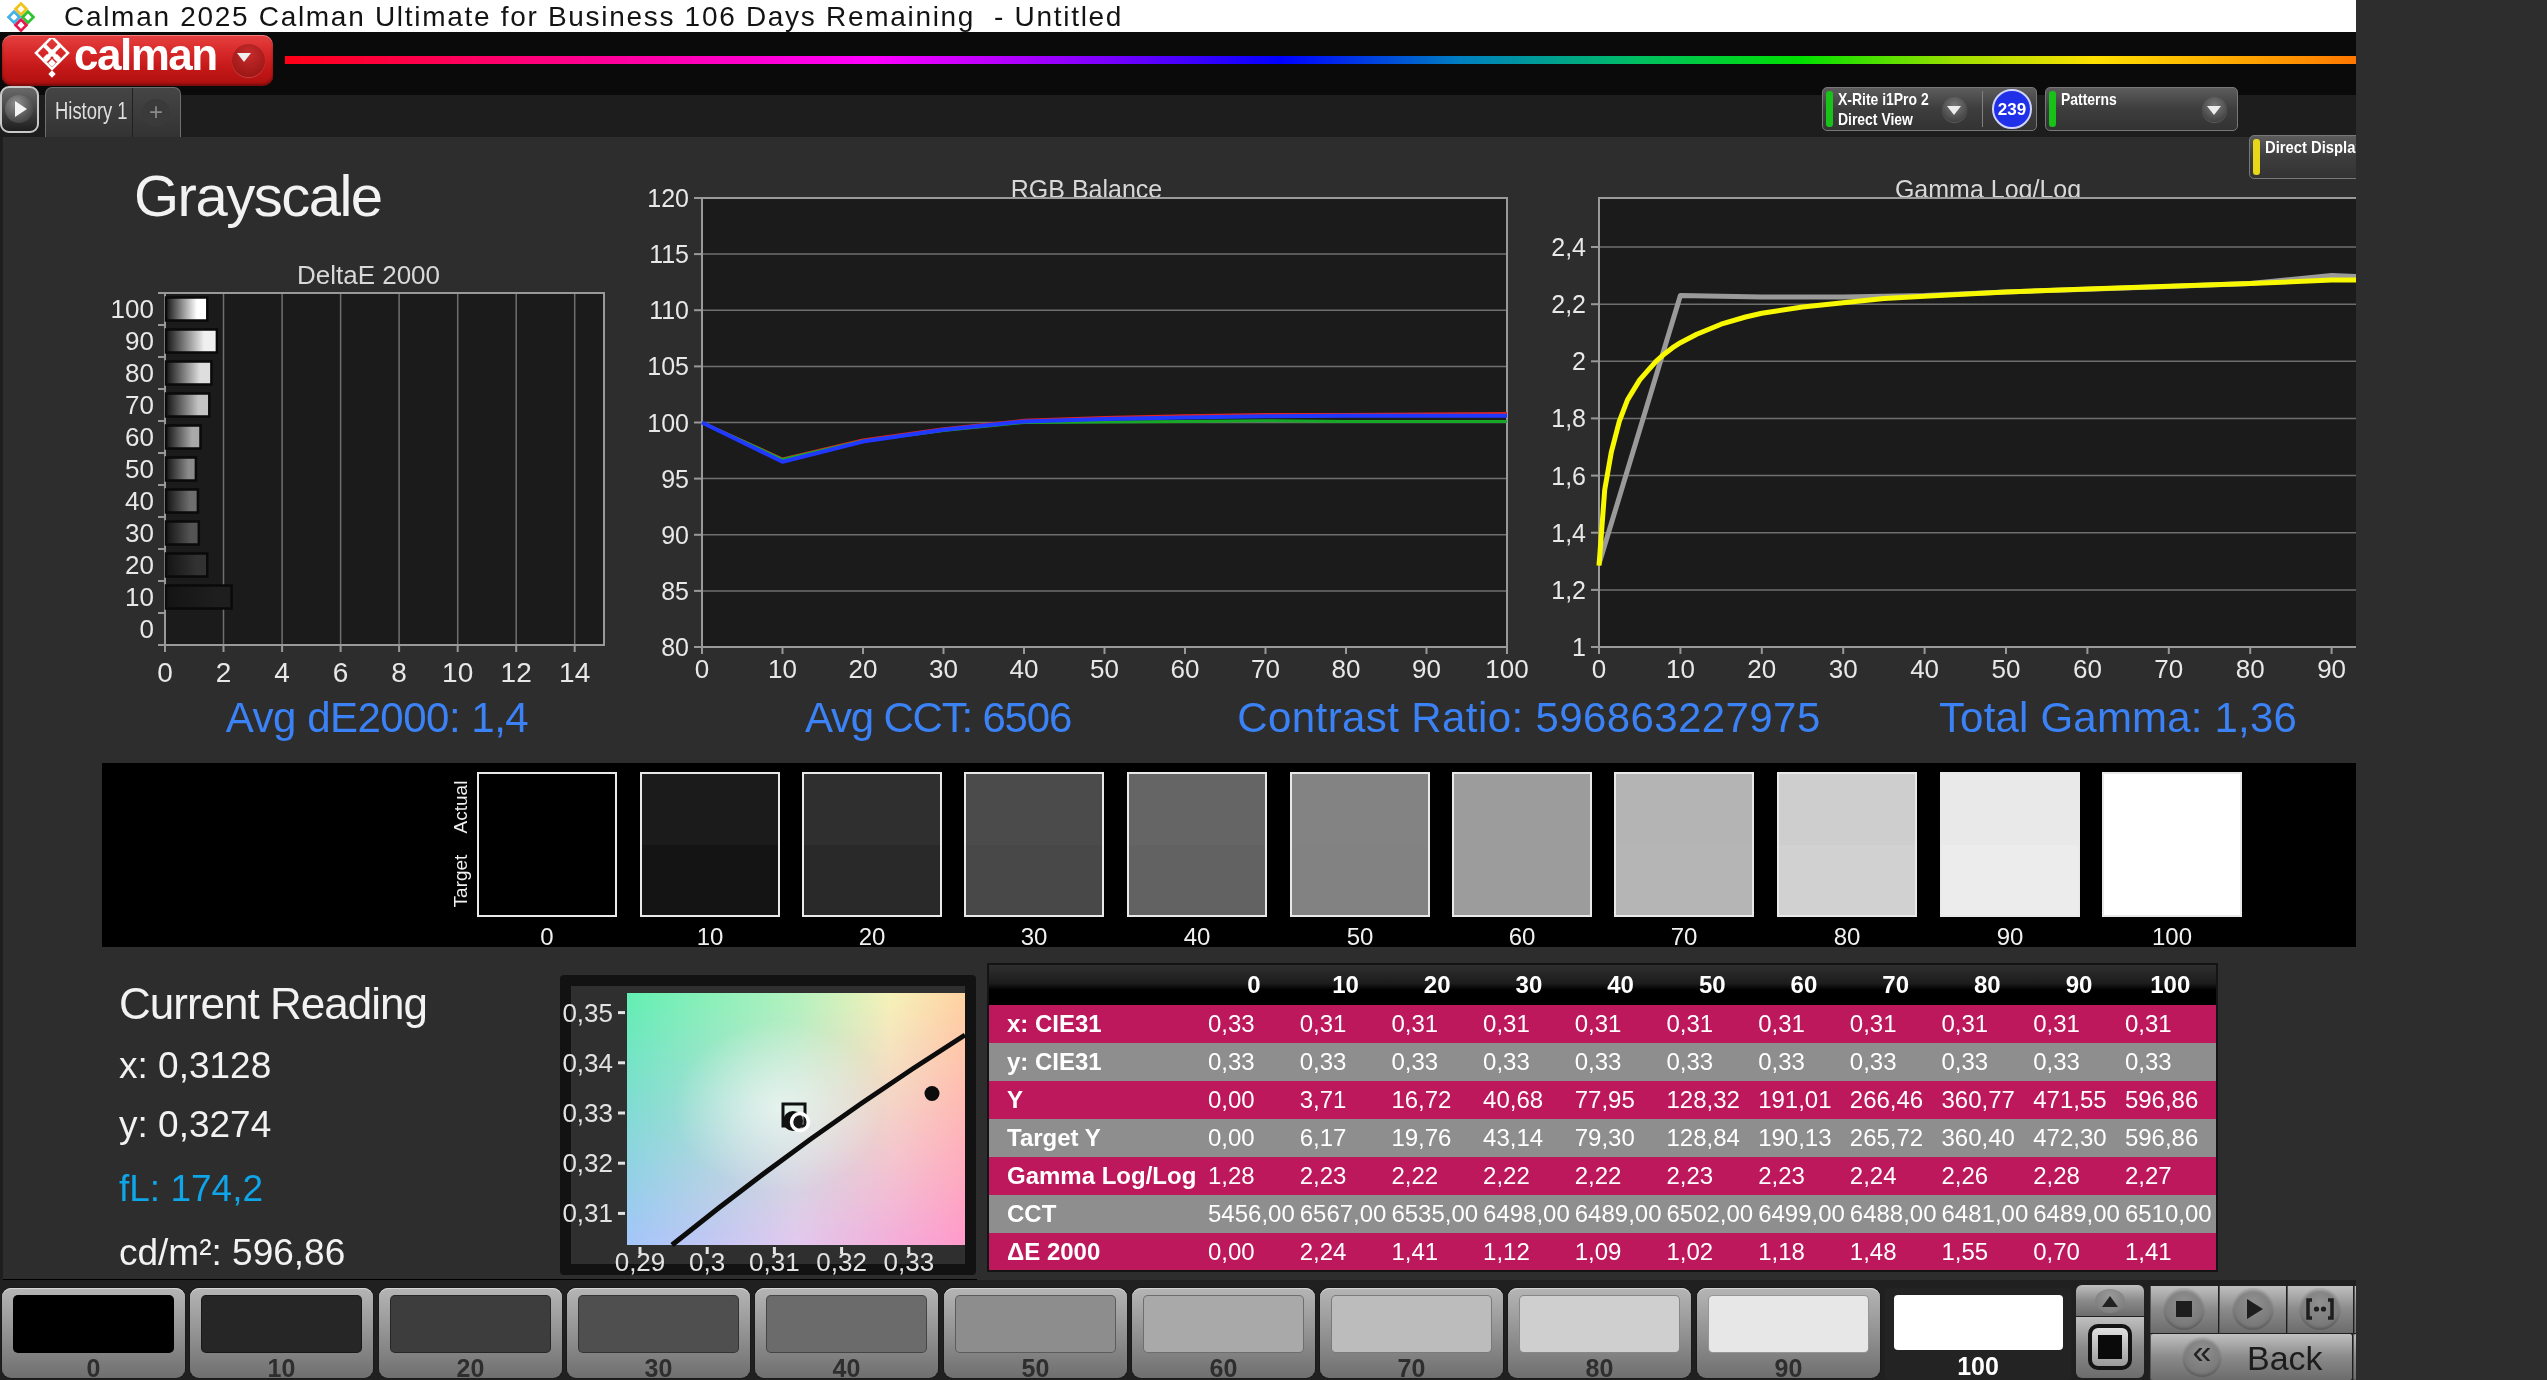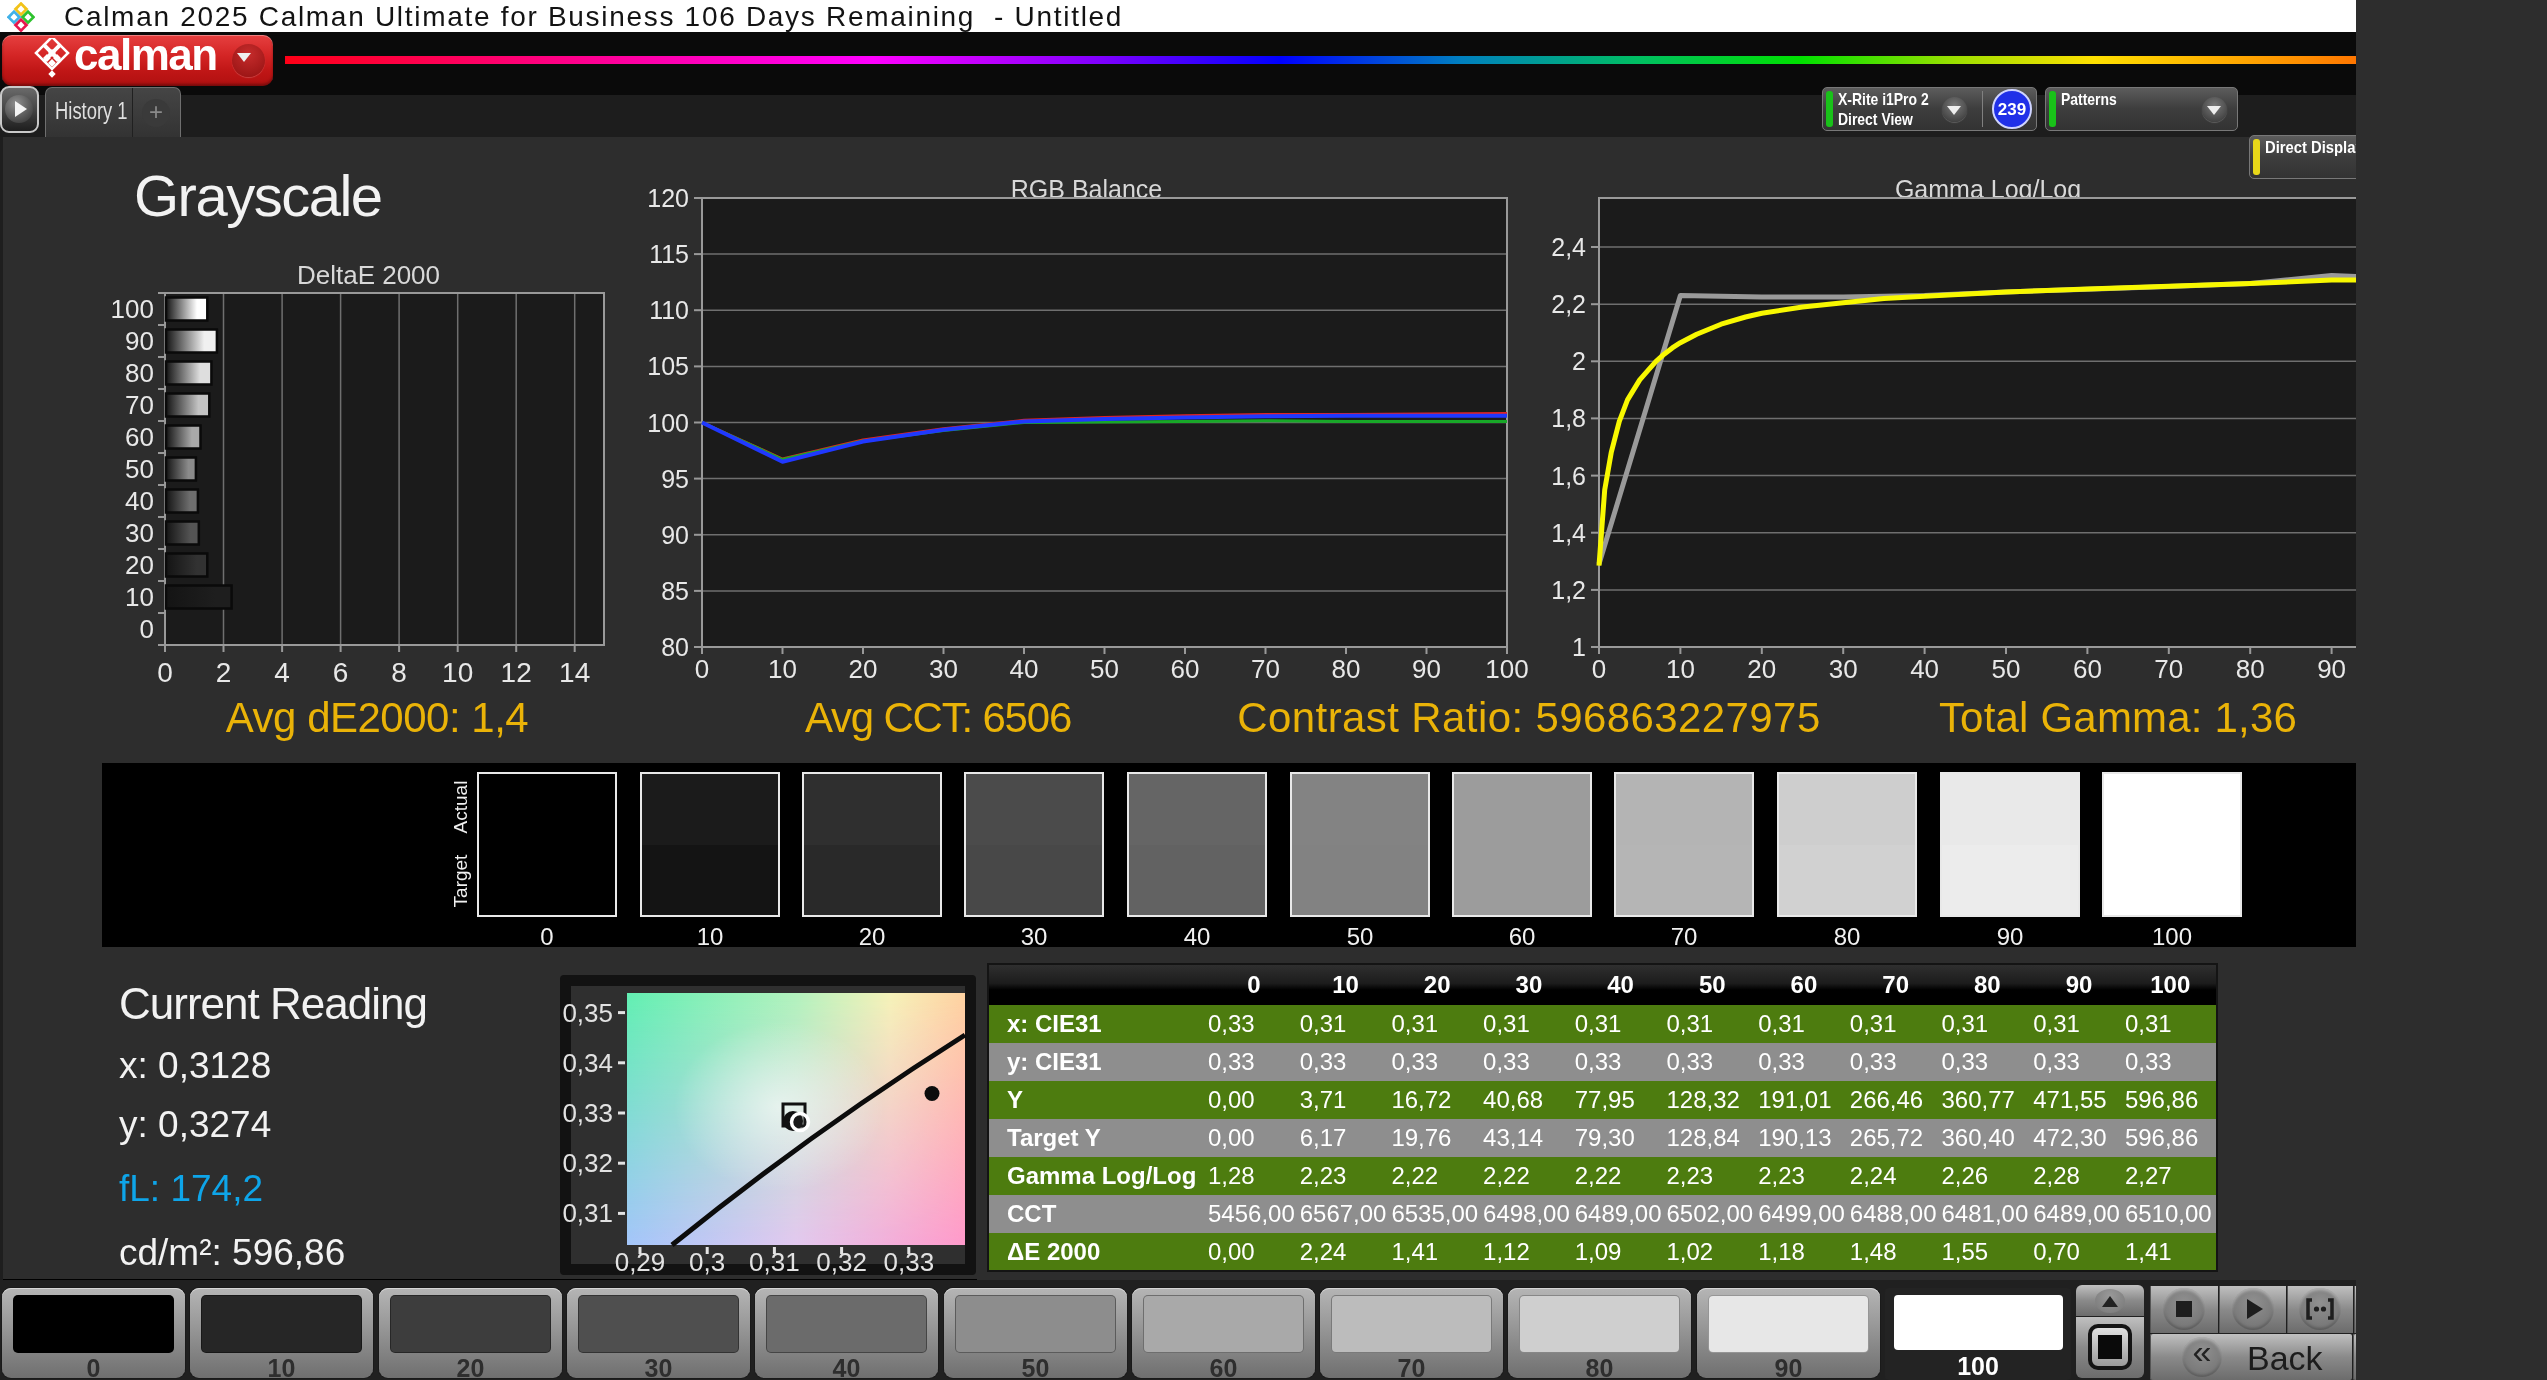--- a/index.html
+++ b/index.html
@@ -36,37 +36,37 @@
      background:linear-gradient(#5c5c5c,#3d3d3d 50%,#333333); border:1px solid #787878; }
   .ctlbtn .bar { position:absolute; left:3px; top:3px; bottom:3px; width:7px; border-radius:3px; }
   .ddc { position:absolute; width:25px; height:25px; border-radius:50%;
      background:radial-gradient(circle at 50% 35%, #787878, #333); box-shadow:0 1px 1px rgba(255,255,255,0.2); }
   .ddc:after { content:""; position:absolute; left:5px; top:9px; border-left:7px solid transparent; border-right:7px solid transparent; border-top:9px solid #eee; }
   .graybtn { position:absolute; top:87px; height:44px; border-radius:7px; border:1px solid #888;
      background:linear-gradient(#a9a9a9,#636363 55%,#4a4a4a); }
 
   svg text { font-family:"Liberation Sans", sans-serif; }
 
-  .stat { position:absolute; font-size:42px; color:#eab308; white-space:nowrap; }
+  .stat { position:absolute; font-size:42px; color:#3b82f6; white-space:nowrap; }
 
   
   #strip { position:absolute; left:102px; top:763px; width:2356px; height:184px; background:#000; }
   .sw { position:absolute; top:9px; width:140px; height:145px; border:2px solid #e9e9e9; }
   .sw .top { position:absolute; left:0; top:0; width:100%; height:50%; }
   .sw .bot { position:absolute; left:0; bottom:0; width:100%; height:50%; }
   .swlbl { position:absolute; top:160px; width:140px; text-align:center; color:#f0f0f0; font-size:24px; }
   .rot { position:absolute; color:#f0f0f0; font-size:19px; transform:translate(-50%,-50%) rotate(-90deg); white-space:nowrap; }
 
   
   #tbl { position:absolute; left:987px; top:963px; width:1229px; border-collapse:collapse; table-layout:fixed;
      font-size:24px; color:#fff; border:2px solid #141414; }
   #tbl th { height:41px; background:linear-gradient(#2f2f2f 0%, #1c1c1c 46%, #000 62%, #000 100%); font-weight:bold; text-align:center; }
   #tbl td { height:38px; text-align:right; padding:0 45px 0 0; font-weight:normal; white-space:nowrap; }
   #tbl td.lab { text-align:left; padding:0 0 0 18px; font-weight:bold; }
-  #tbl tr.d td { background:#4d7c0f; }
+  #tbl tr.d td { background:#be185d; }
   #tbl tr.l td { background:#8e8e8e; }
 
   
   #bottombar { position:absolute; left:0; top:1280px; width:2547px; height:100px; background:#202020; }
   .patch { position:absolute; top:8px; width:183px; height:90px; border-radius:9px;
      background:linear-gradient(#b5b5b5, #8f8f8f 55%, #6f6f6f); box-shadow:inset 0 1px 0 #d5d5d5, 0 0 0 1px #1a1a1a; }
   .patch .inner { position:absolute; left:11px; top:7px; width:161px; height:58px; border-radius:5px; border:1px solid rgba(0,0,0,0.35); }
   .patch .plbl { position:absolute; top:66px; width:100%; text-align:center; font-size:25px; font-weight:bold; color:#2e2e2e; }
   .iconbtn { position:absolute; background:linear-gradient(#c0c0c0,#8a8a8a 50%,#6c6c6c); }
   .iconcirc { position:absolute; border-radius:50%; background:radial-gradient(circle at 50% 35%, #909090, #6e6e6e); box-shadow:inset 0 2px 3px rgba(255,255,255,0.4), inset 0 -2px 3px rgba(0,0,0,0.25); }

